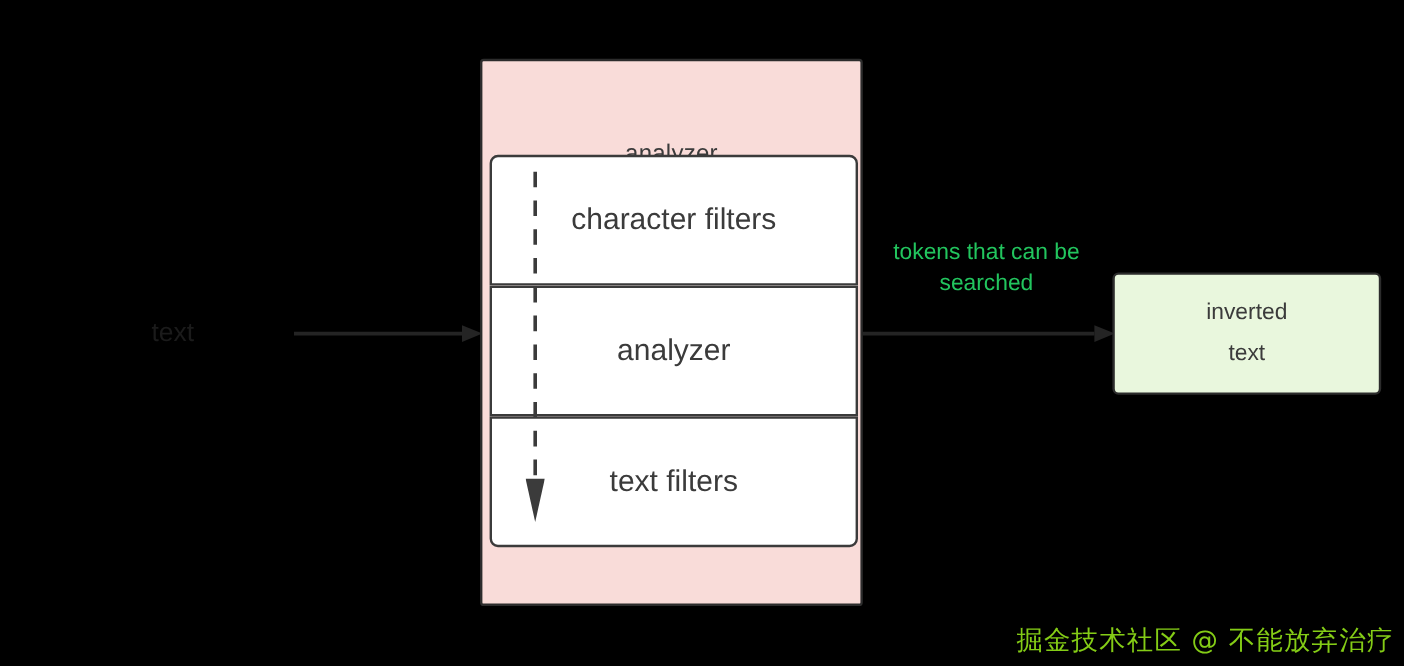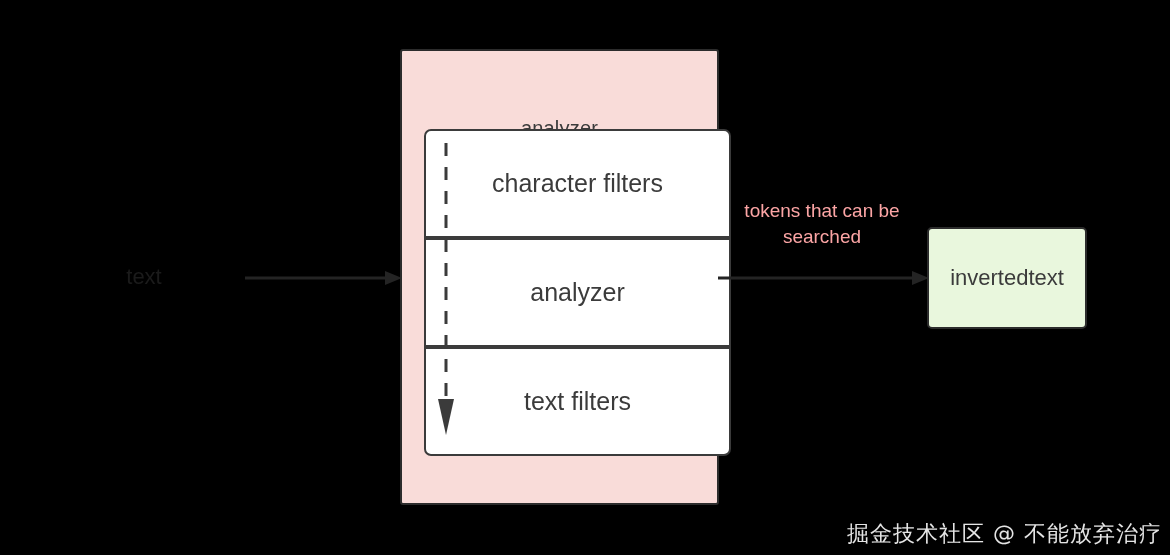--- a/index.html
+++ b/index.html
@@ -56,21 +56,20 @@
     width: 307px;
     background: #ffffff;
     border: 2px solid #3b3b3b;
     border-radius: 7px;
     box-sizing: border-box;
     display: flex;
     align-items: center;
     justify-content: center;
     font-size: 25px;
     color: #3b3b3b;
-    margin-left: 16px;
   }
   .stage span { pointer-events: none; }
   .stage-character-filters { top: 78px;  height: 109px; border-radius: 7px 7px 0 0; }
   .stage-tokenizer         { top: 187px; height: 109px; border-radius: 0; }
   .stage-token-filters     { top: 296px; height: 109px; border-radius: 0 0 7px 7px; }
 
   
   .flow-arrow {
     position: absolute;
     left: 438px;
@@ -102,51 +101,51 @@
 
   
   .arrow-label {
     position: absolute;
     left: 722px;
     top: 198px;
     width: 200px;
     text-align: center;
     font-size: 19px;
     line-height: 26px;
-    color: #fca5a5;
+    color: #22c55e;
   }
 
   
   .index-box {
     position: absolute;
     left: 927px;
     top: 227px;
-    width: 160px;
+    width: 224px;
     height: 102px;
     background: #e9f7dd;
     border: 2px solid #2c2c2c;
     border-radius: 5px;
     box-sizing: border-box;
     display: flex;
-    flex-direction: row;
+    flex-direction: column;
     align-items: center;
     justify-content: center;
-    font-size: 22px;
+    font-size: 19px;
     line-height: 34px;
     color: #3b3b3b;
     text-align: center;
   }
 
   
   .watermark {
     position: absolute;
     right: 8px;
     bottom: 6px;
     font-size: 22px;
-    color: #e5e5e5;
+    color: #84cc16;
     letter-spacing: 1px;
     white-space: nowrap;
     font-family: "DejaVu Sans", "Liberation Sans", sans-serif;
   }
 </style>
 </head>
 <body>
 
 <div class="canvas">
 

